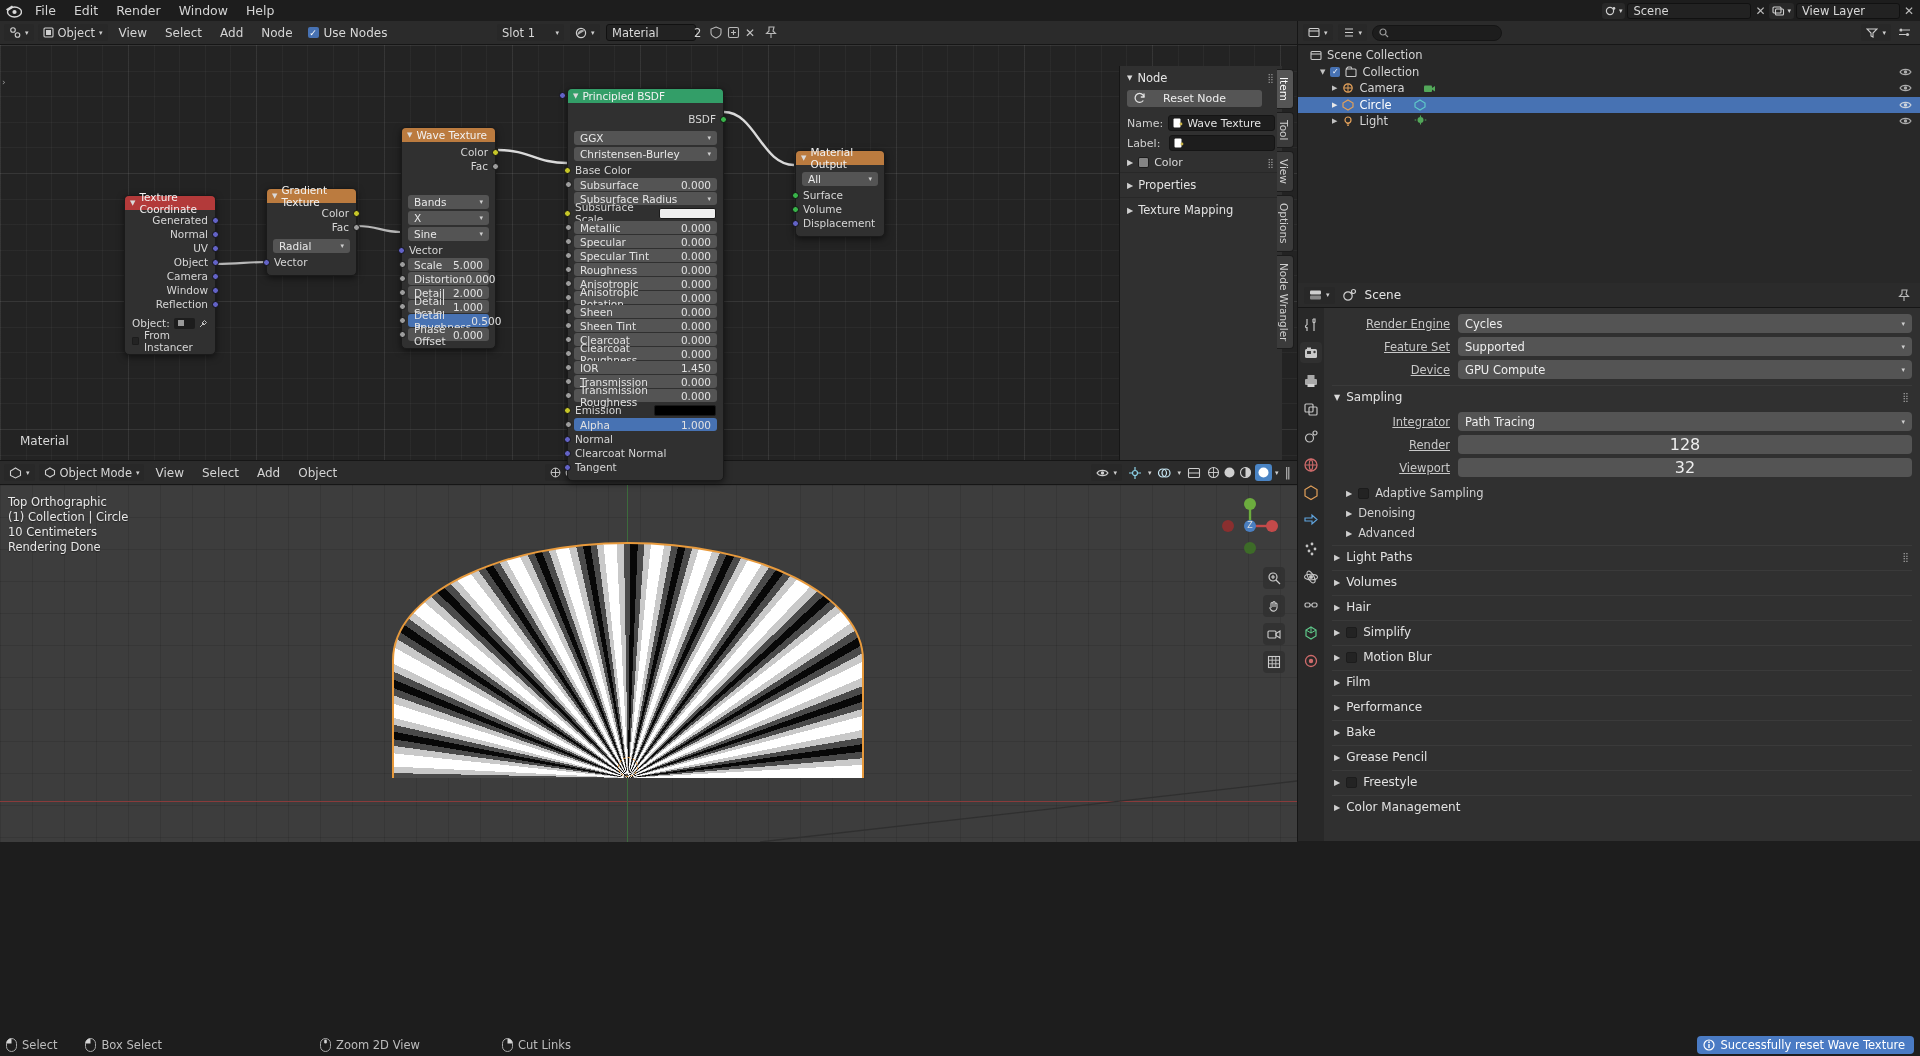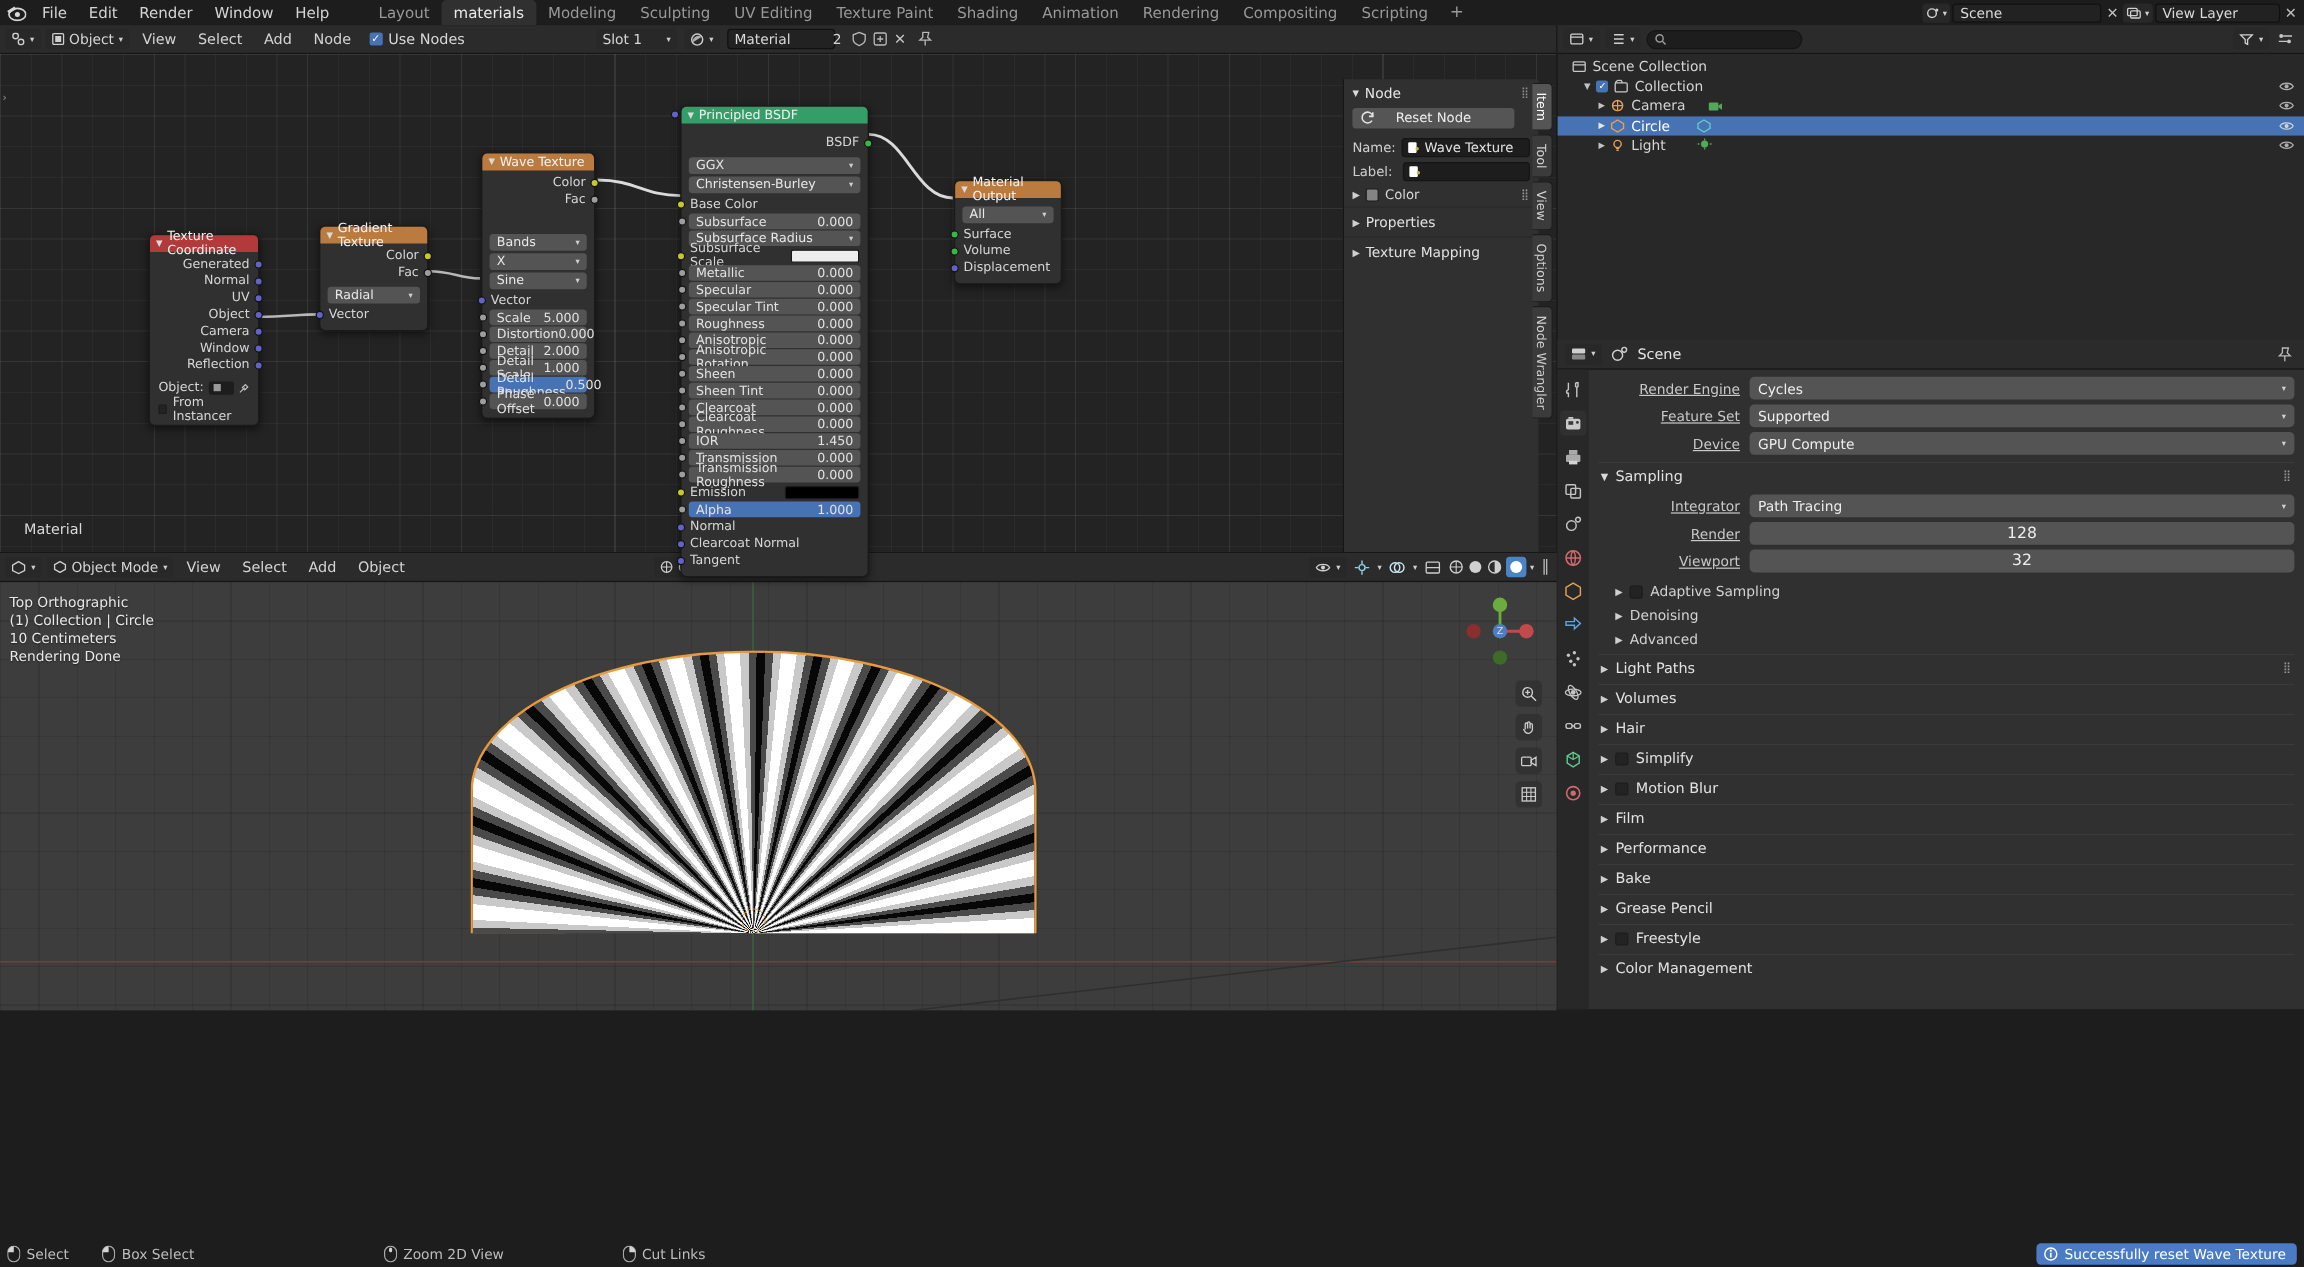--- a/index.html
+++ b/index.html
@@ -106,21 +106,21 @@
     display:flex; flex-direction:column; align-items:center; padding-top:6px; gap:7px;}
   .pr-tab { width:22px; height:21px; display:flex; align-items:center; justify-content:center;
     border-radius:4px; }
   .pr-tab.active { background:#303030; }
   .pr-body { position:absolute; left:26px; top:25px; right:0; bottom:0; padding:6px 8px 0 8px; }
   .pr-row { display:flex; align-items:center; gap:8px; margin-bottom:4px; }
   .pr-lbl { width:118px; text-align:right; font-size:11.5px; color:#c8c8c8;text-decoration:underline; }
   .pr-drop { flex:1; height:19px; background:#545454; border-radius:4px; display:flex;
     align-items:center; justify-content:space-between; padding:0 7px; font-size:11.5px; color:#eee;}
   .pr-val { flex:1; height:19px; background:#545454; border-radius:4px; display:flex;
-    align-items:center; justify-content:center; font-size:13px; color:#eee;}
+    align-items:center; justify-content:center; font-size:16px; color:#eee;}
   .pr-sec { display:flex; align-items:center; gap:6px; padding:4px 2px; font-size:12px; color:#e2e2e2;
     border-top:1px solid #3a3a3a; margin-top:2px;}
   .pr-sub { display:flex; align-items:center; gap:6px; padding:3px 2px 3px 14px; font-size:11.5px; color:#d2d2d2;}
   .cbox { width:11px; height:11px; border:1px solid #1c1c1c; background:#232323; border-radius:2px;}
 
   
   .viewport { position:absolute; left:0; top:460px; width:1297px; height:381px; background:#3d3d3d;
     border-top:1px solid #161616;}
   .vp-hdr { position:absolute; left:0; top:0; width:1297px; height:24px; background:#2b2b2b;
     display:flex; align-items:center; padding:0 4px; gap:4px; border-bottom:1px solid #161616;}
@@ -158,34 +158,20 @@
         <circle cx="9.5" cy="9" r="2.1" fill="#d8d8d8"></circle>
         <path d="M1 6.2 L7 2.4 L8.6 4.6 L2.6 8.2 Z" fill="#d8d8d8"></path>
       </svg>
     </div>
     <div class="menu-item">File</div>
     <div class="menu-item">Edit</div>
     <div class="menu-item">Render</div>
     <div class="menu-item">Window</div>
     <div class="menu-item">Help</div>
 
-    <div class="ws-tabs">
-      <div class="ws-tab">Layout</div>
-      <div class="ws-tab active">materials</div>
-      <div class="ws-tab">Modeling</div>
-      <div class="ws-tab">Sculpting</div>
-      <div class="ws-tab">UV Editing</div>
-      <div class="ws-tab">Texture Paint</div>
-      <div class="ws-tab">Shading</div>
-      <div class="ws-tab">Animation</div>
-      <div class="ws-tab">Rendering</div>
-      <div class="ws-tab">Compositing</div>
-      <div class="ws-tab">Scripting</div>
-      <div class="ws-plus">+</div>
-    </div>
 
     <div class="topbar-right">
       <div class="dropdown-ic">
         <svg width="12" height="12" viewBox="0 0 12 12">
             <circle cx="5" cy="6" r="3.6" fill="none" stroke="#cfcfcf" stroke-width="1.2"></circle>
             <circle cx="9" cy="3.4" r="1.3" fill="#cfcfcf"></circle>
           </svg>
         <span class="caret">▾</span>
       </div>
       <div class="field" style="width:124px">Scene</div>
@@ -1144,21 +1130,21 @@
     </div>
     <div class="sb-item" style="margin-left:130px">
       <span>
         <svg width="11" height="14" viewBox="0 0 11 14">
             <rect x="0.5" y="0.5" width="10" height="13" rx="5" fill="none" stroke="#a8a8a8" stroke-width="1"></rect>
             <rect x="4.2" y="1.5" width="2.6" height="4" rx="1.3" fill="#d4d4d4"></rect>
           </svg>
       </span>
       <span>Zoom 2D View</span>
     </div>
-    <div class="sb-item" style="margin-left:71px">
+    <div class="sb-item" style="margin-left:54px">
       <span>
         <svg width="11" height="14" viewBox="0 0 11 14">
             <rect x="0.5" y="0.5" width="10" height="13" rx="5" fill="none" stroke="#a8a8a8" stroke-width="1"></rect>
             <path d="M10.5 5.5 A5 5 0 0 0 5.5 0.5 V5.5 Z" fill="#d4d4d4"></path>
           </svg>
       </span>
       <span>Cut Links</span>
     </div>
 
     <div class="sb-right">

